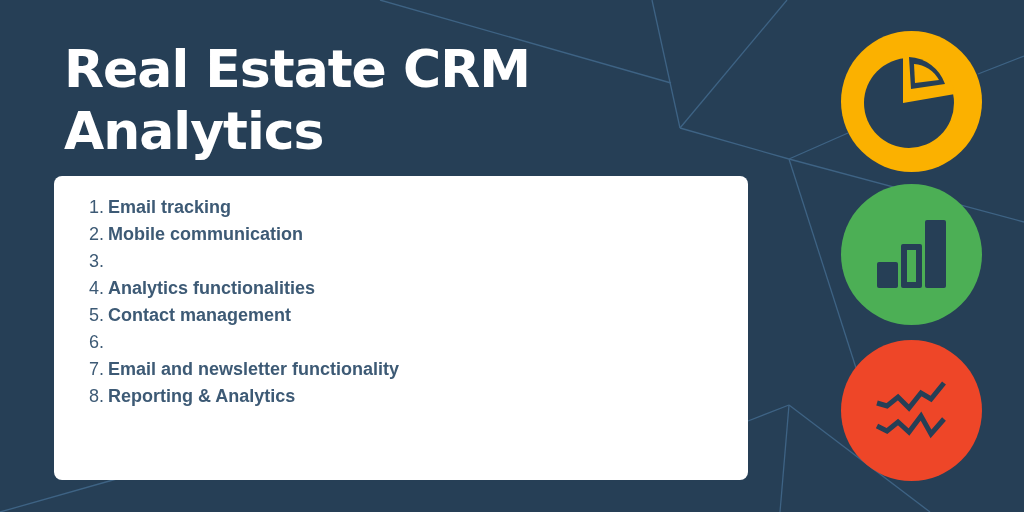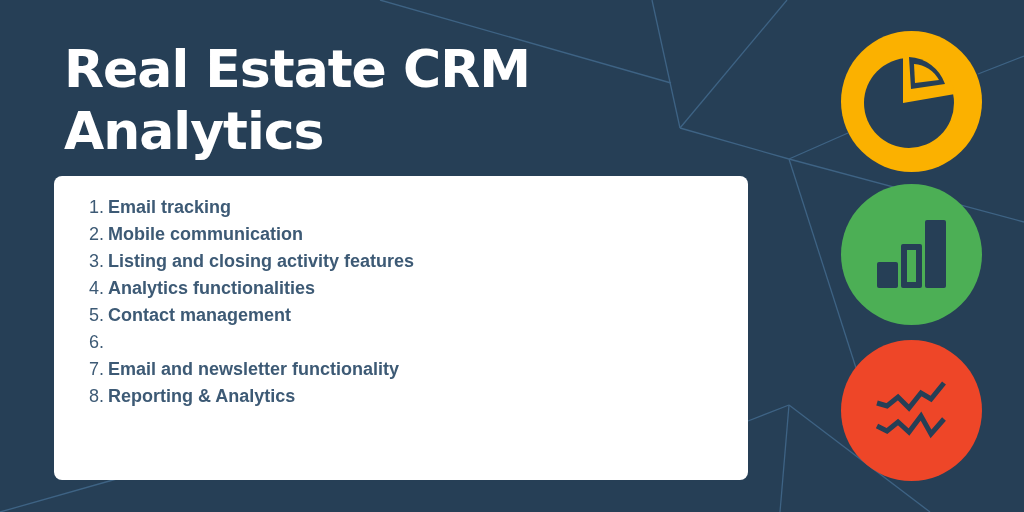--- a/index.html
+++ b/index.html
@@ -44,21 +44,20 @@
     <li>
         <span class="num">1.</span>
         <span class="txt">Email tracking</span>
       </li>
     <li>
         <span class="num">2.</span>
         <span class="txt">Mobile communication</span>
       </li>
     <li>
         <span class="num">3.</span>
-        <span class="txt">Listing and closing activity features</span>
       </li>
     <li>
         <span class="num">4.</span>
         <span class="txt">Analytics functionalities</span>
       </li>
     <li>
         <span class="num">5.</span>
         <span class="txt">Contact management</span>
       </li>
     <li>

